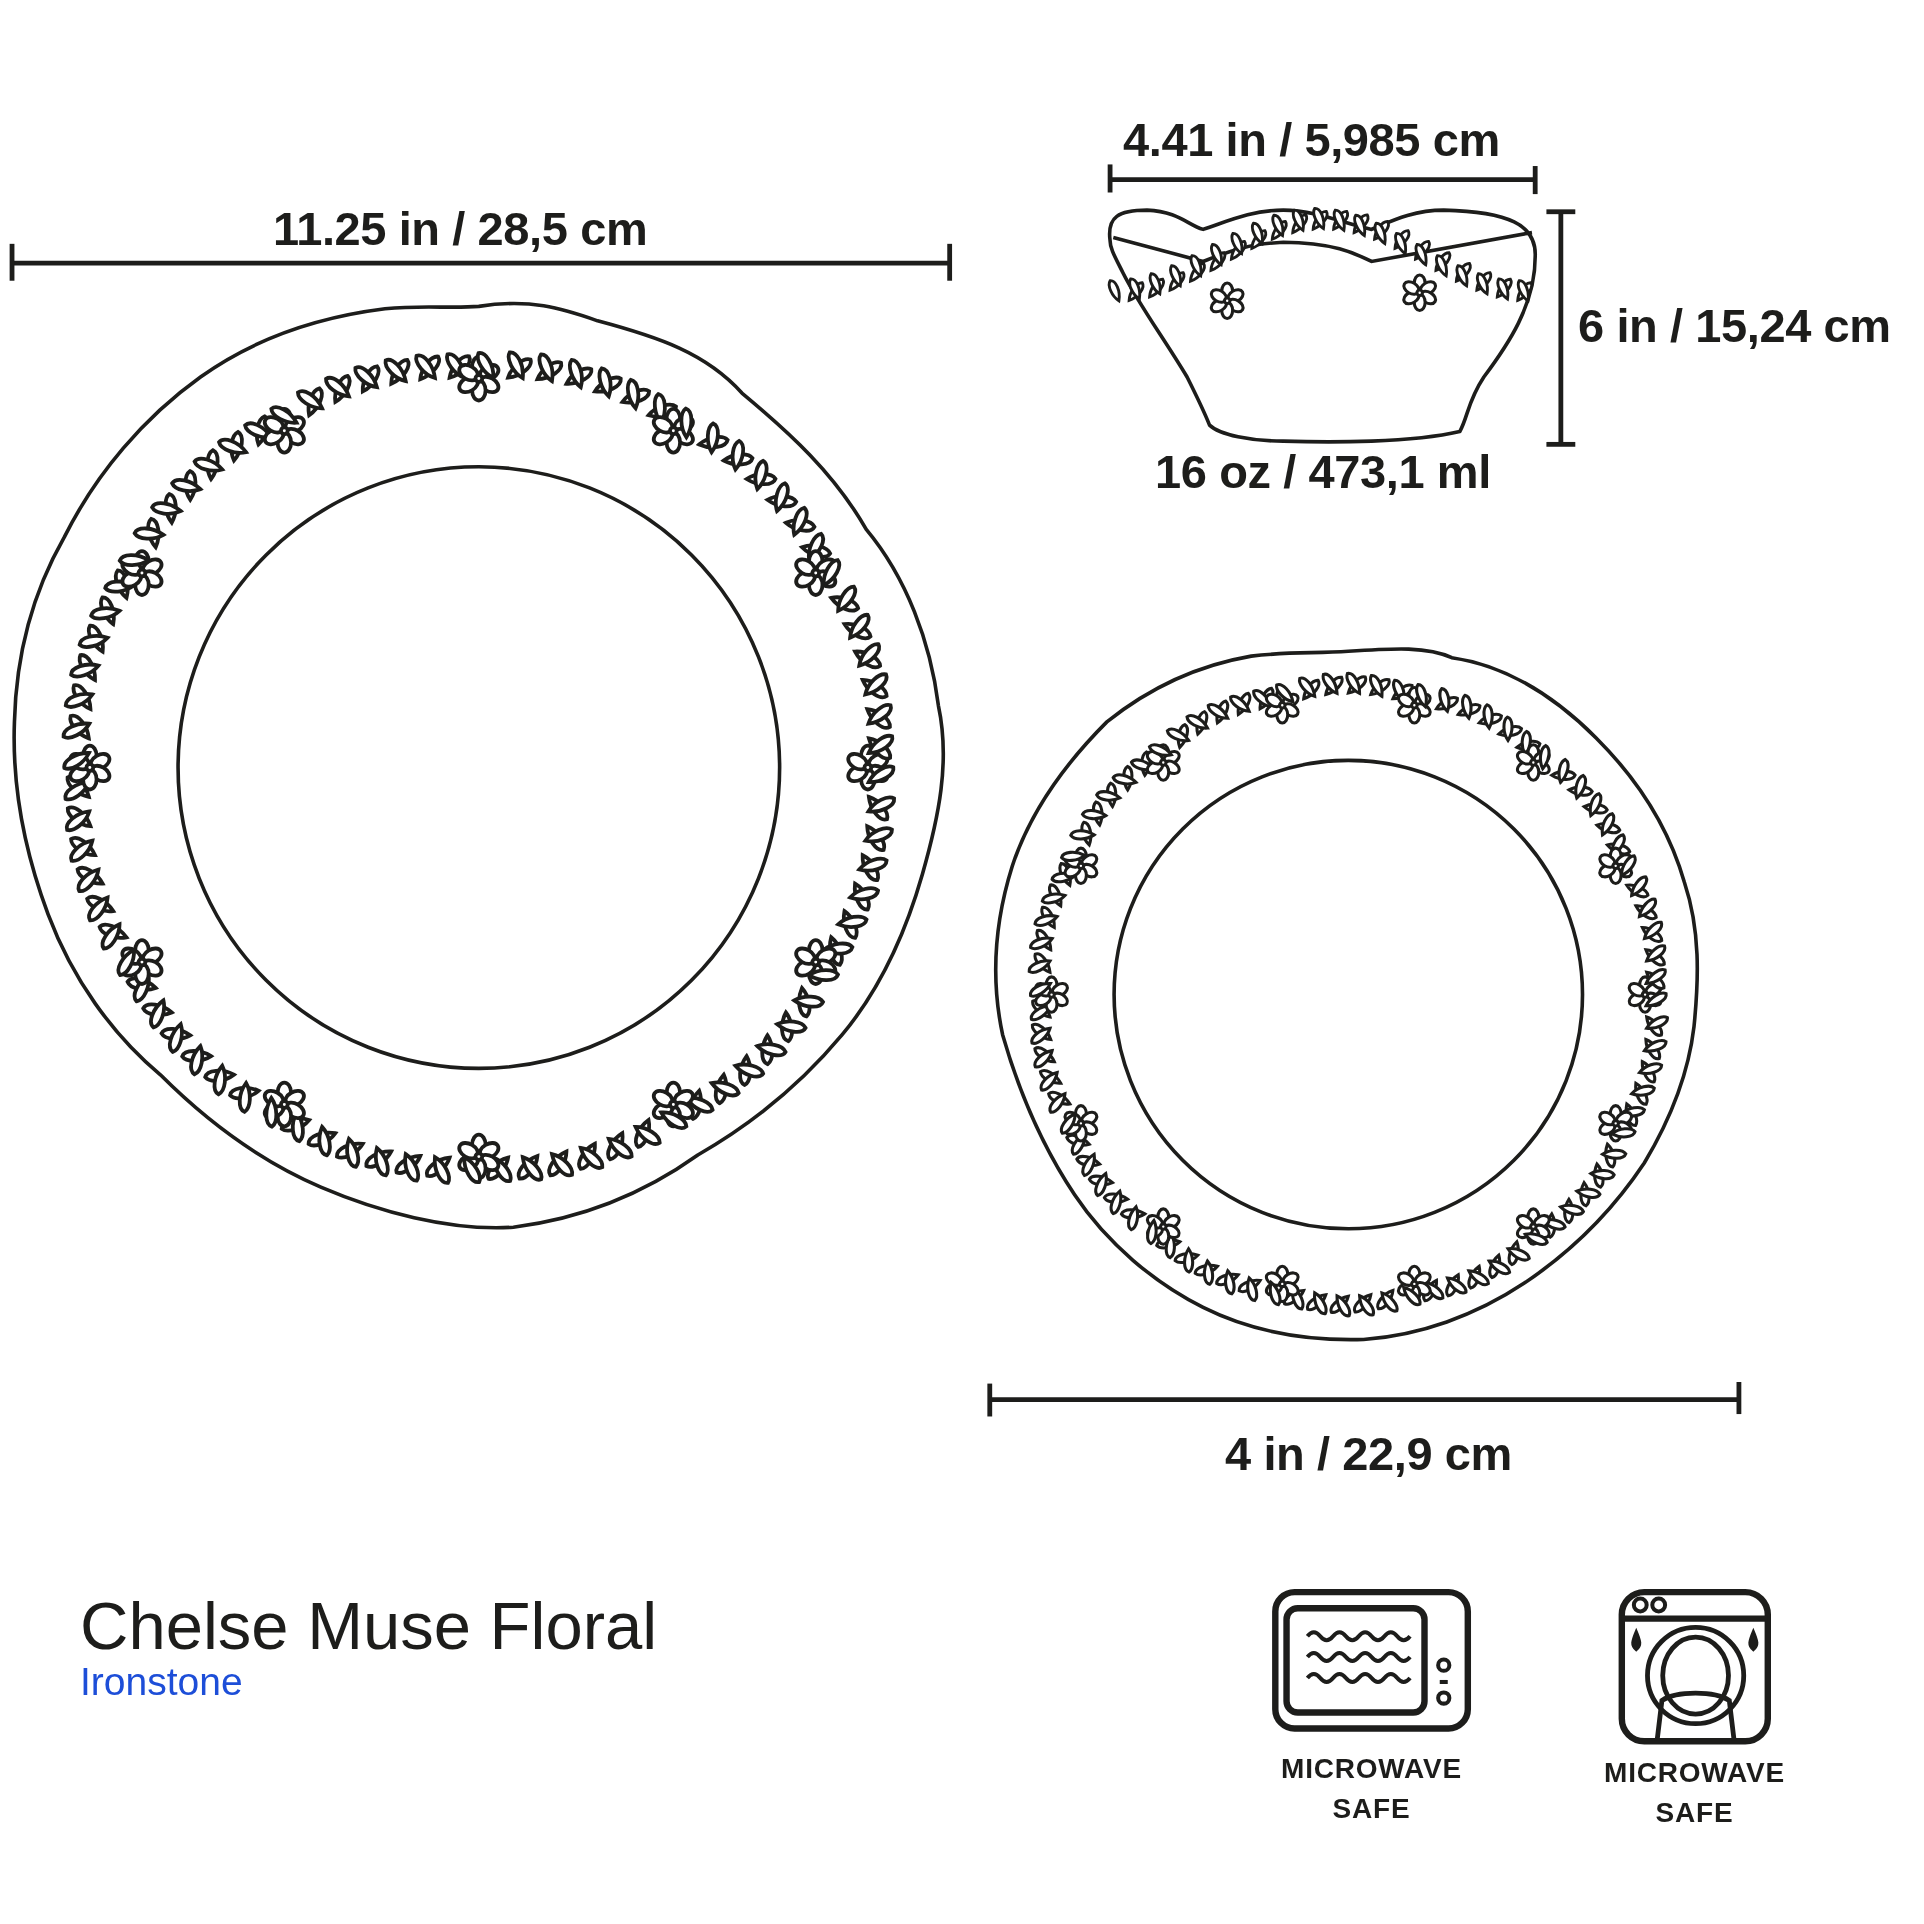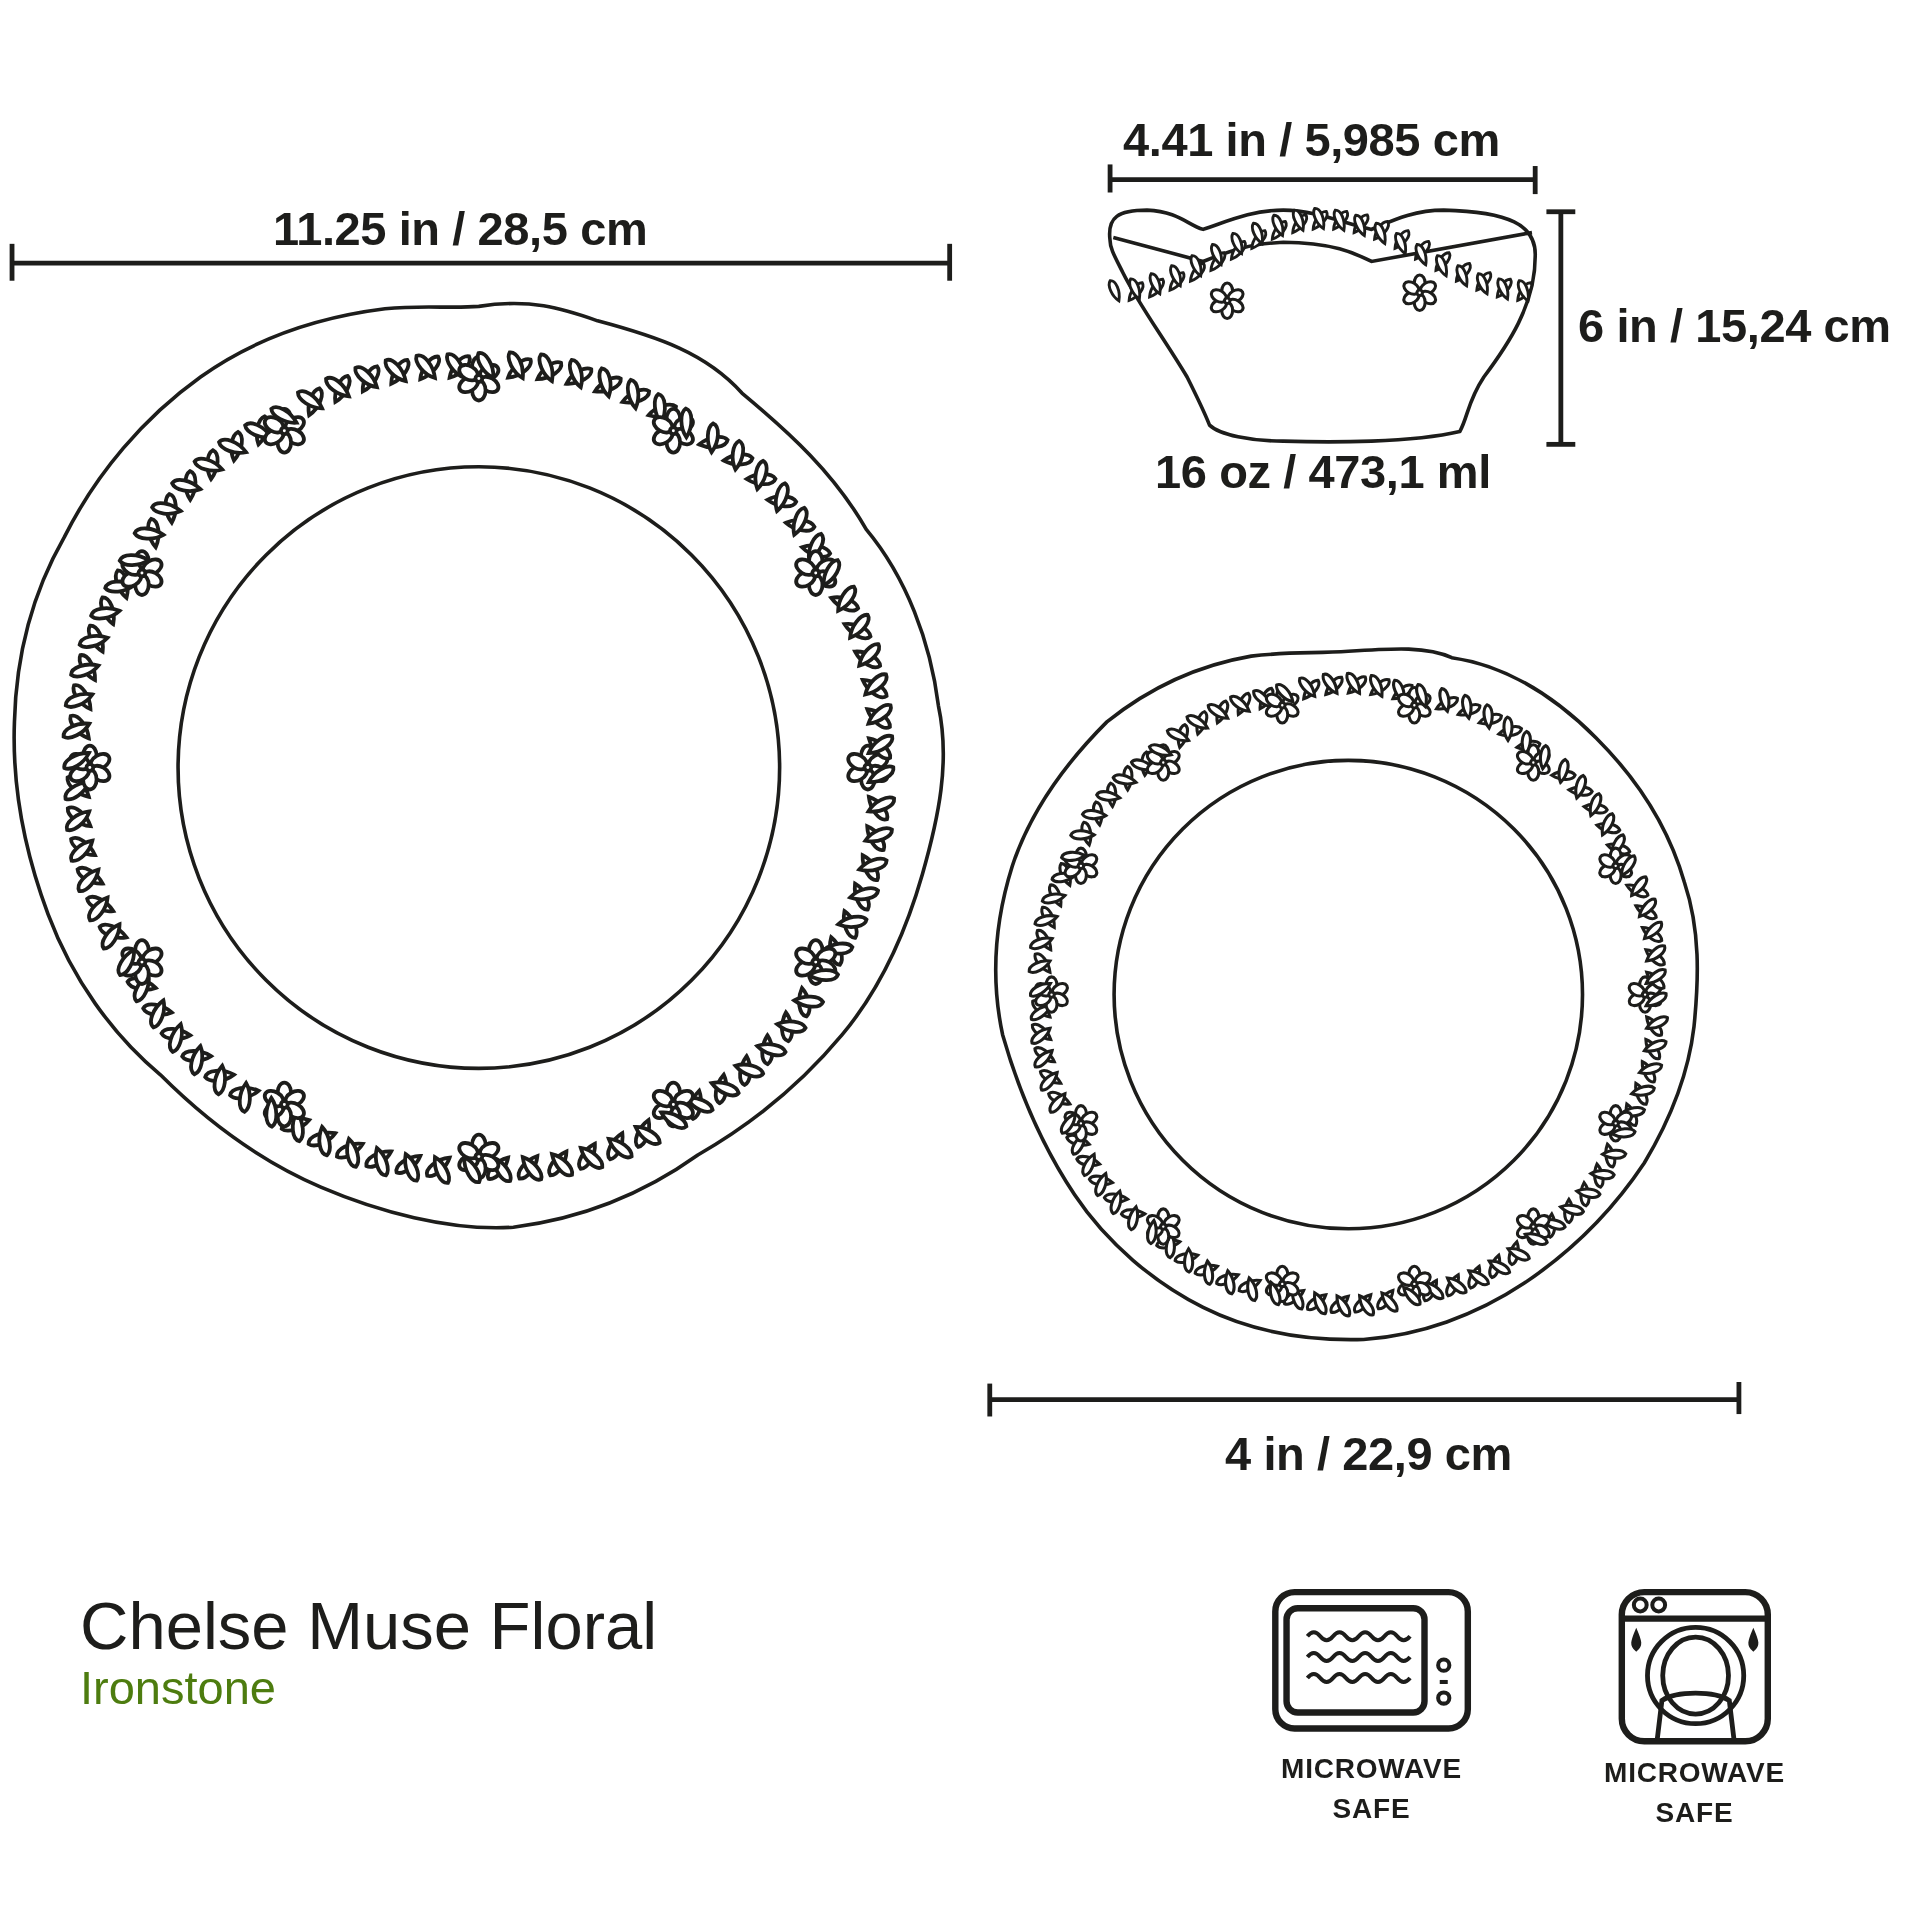--- a/index.html
+++ b/index.html
@@ -1,20 +1,20 @@
 <!DOCTYPE html>
 <html style="font-size:13px"><head>
 <meta charset="utf-8">
 <style>
   html, body { margin: 0; padding: 0; background: #ffffff; }
   body { width: 1925px; height: 1925px; position: relative; overflow: hidden;
          font-family: "Liberation Sans", "DejaVu Sans", sans-serif; color: #1d1d1b; }
   .dim-label { position: absolute; font-weight: bold; font-size: 47px; white-space: nowrap; letter-spacing: -0.4px; }
   .title { position: absolute; left: 80px; top: 1587px; font-size: 67px; font-weight: normal; white-space: nowrap; }
-  .subtitle { position: absolute; left: 80px; top: 1660px; font-size: 47px; color: #4d7c0f; white-space: nowrap; text-align: center; }
+  .subtitle { position: absolute; left: 80px; top: 1660px; font-size: 39px; color: #1d4ed8; white-space: nowrap; text-align: center; }
   .badge-label { position: absolute; font-weight: bold; font-size: 28px; text-align: center; line-height: 40px; letter-spacing: 0.8px; }
   svg { position: absolute; left: 0; top: 0; }
 </style>
 </head>
 <body>
 
 <svg width="1925" height="1925" viewBox="0 0 2400 2400">
   <defs>
 
     <g id="leaf">

